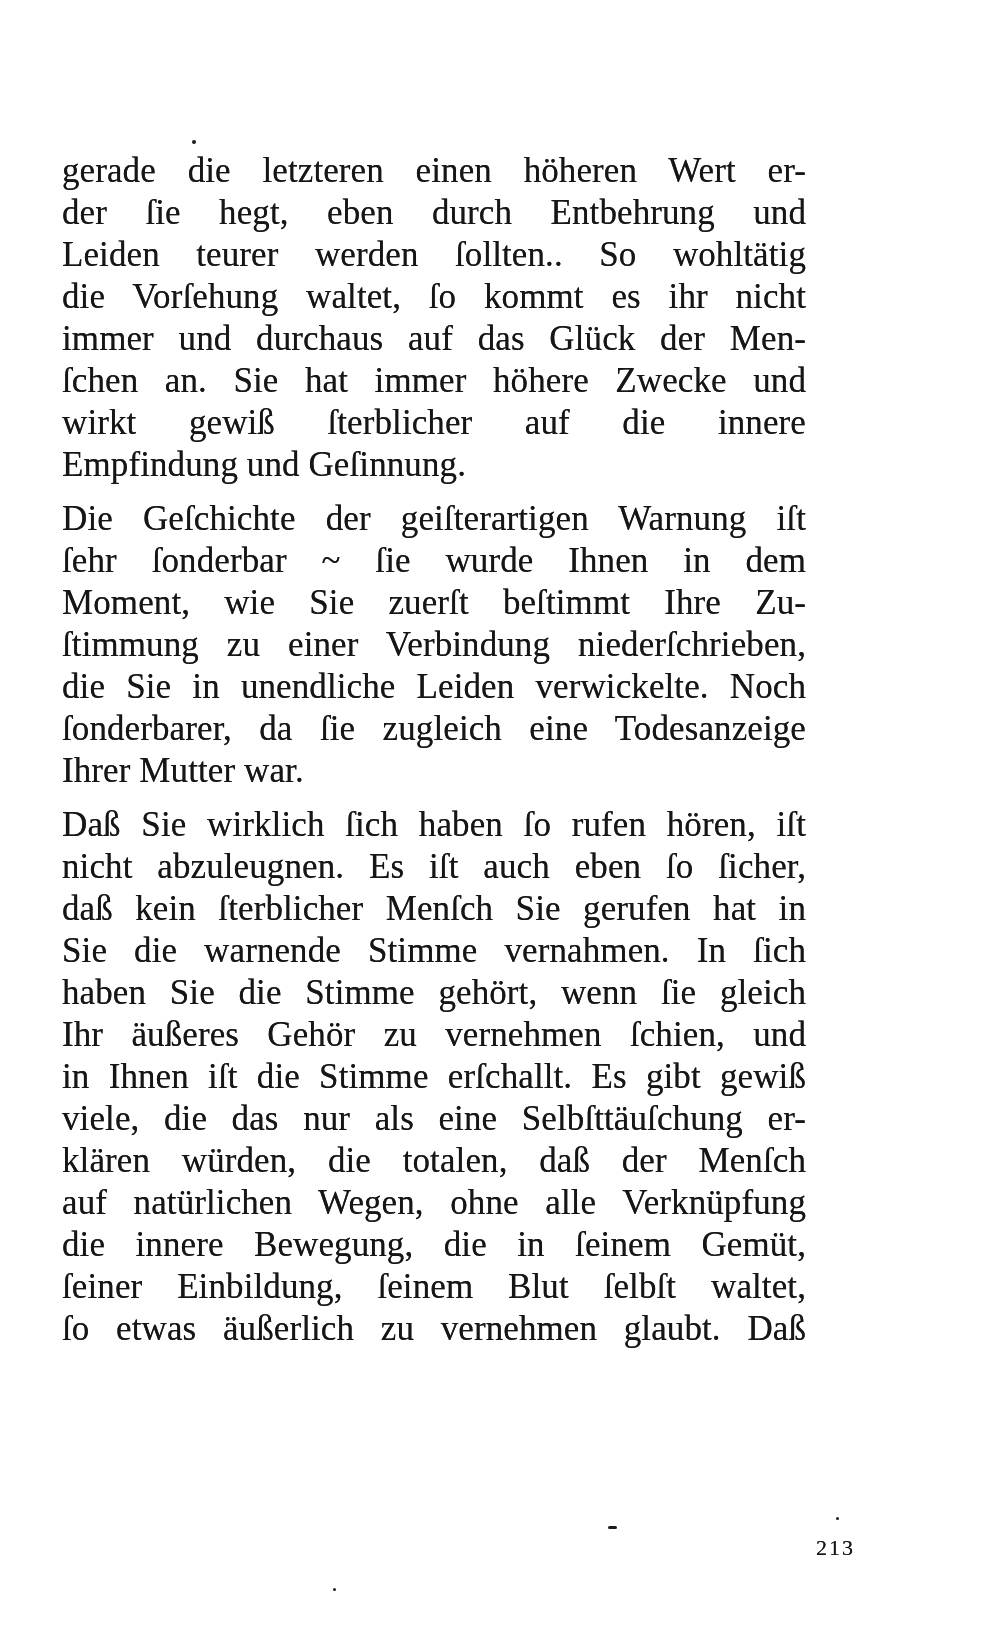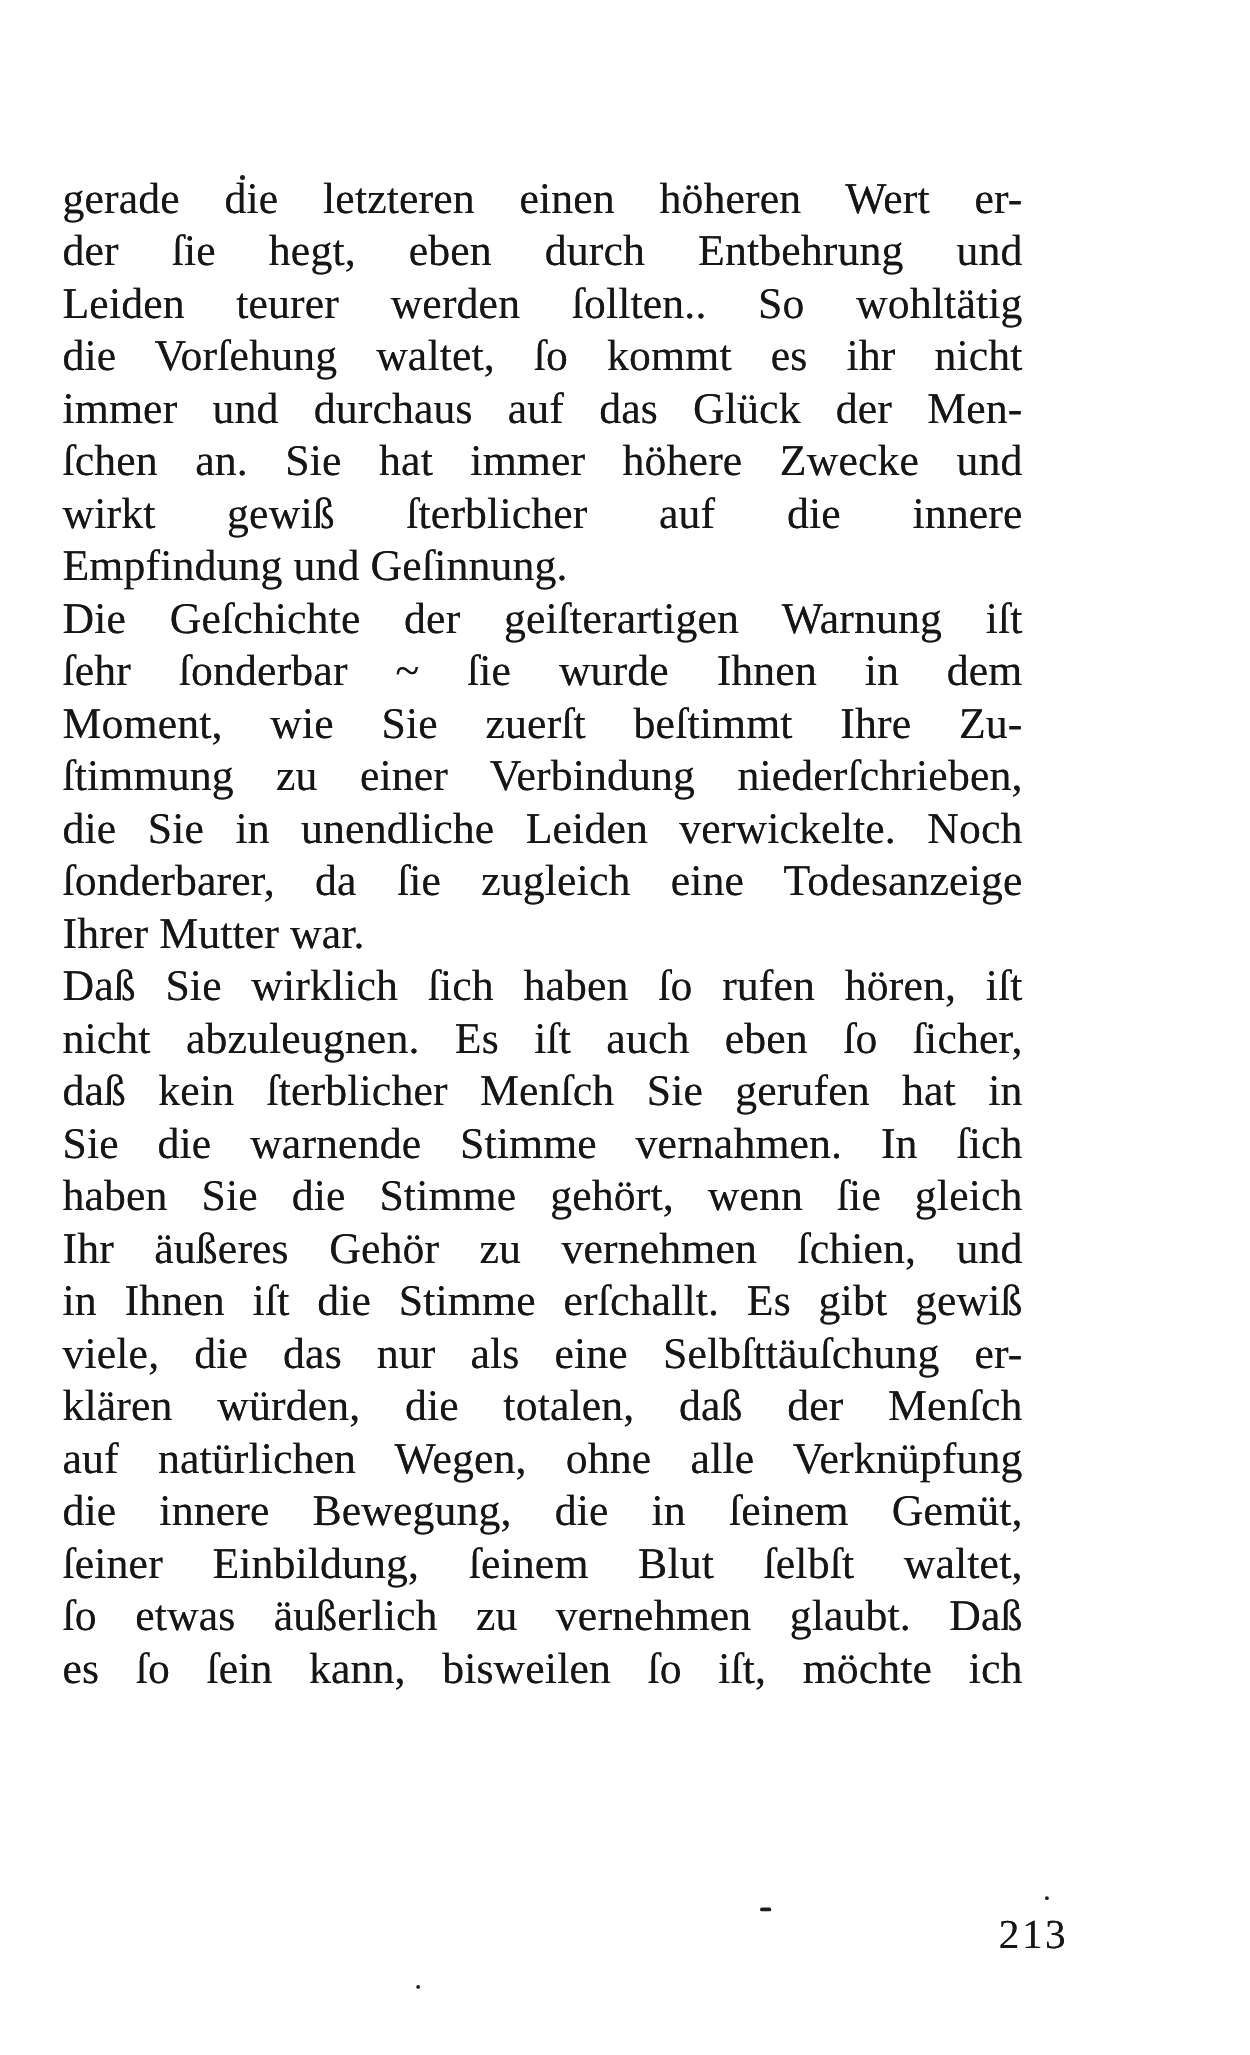--- a/index.html
+++ b/index.html
@@ -16,40 +16,40 @@
     font-family: "Liberation Serif", "DejaVu Serif", serif;
     color: #161616;
   }
   .text-block {
     position: absolute;
     left: 50px;
     top: 138px;
     width: 768px;
   }
   .para {
-    margin: 0;
+    margin: 12px;
     padding: 0;
   }
   .line {
     font-size: 35px;
     line-height: 42px;
     text-align: justify;
     text-align-last: justify;
     white-space: normal;
     letter-spacing: 0.1px;
     text-shadow: 0 0 0.5px rgba(10,10,10,0.75);
   }
   .line.para-end {
     text-align-last: left;
   }
   .page-number {
     position: absolute;
-    left: 799px;
+    left: 816px;
     top: 1528px;
-    font-size: 33px;
+    font-size: 22px;
     line-height: 40px;
     letter-spacing: 2px;
     text-shadow: 0 0 0.5px rgba(10,10,10,0.75);
   }
   .speck {
     position: absolute;
     background: #1c1c1c;
     border-radius: 50%;
   }
   .speck.s1 { left: 192px; top: 140px; width: 4px; height: 4px; }
@@ -88,21 +88,20 @@
         <div class="line">Sie die warnende Stimme vernahmen. In ſich</div>
         <div class="line">haben Sie die Stimme gehört, wenn ſie gleich</div>
         <div class="line">Ihr äußeres Gehör zu vernehmen ſchien, und</div>
         <div class="line">in Ihnen iſt die Stimme erſchallt. Es gibt gewiß</div>
         <div class="line">viele, die das nur als eine Selbſttäuſchung er-</div>
         <div class="line">klären würden, die totalen, daß der Menſch</div>
         <div class="line">auf natürlichen Wegen, ohne alle Verknüpfung</div>
         <div class="line">die innere Bewegung, die in ſeinem Gemüt,</div>
         <div class="line">ſeiner Einbildung, ſeinem Blut ſelbſt waltet,</div>
         <div class="line">ſo etwas äußerlich zu vernehmen glaubt. Daß</div>
-        <div class="line">es ſo ſein kann, bisweilen ſo iſt, möchte ich</div>
       </div>
     </div>
   <div class="page-number">213</div>
   <div class="speck s1"></div>
   <div class="speck s2"></div>
   <div class="speck s3"></div>
   <div class="speck s4"></div>
 </div>
 
 </body></html>

